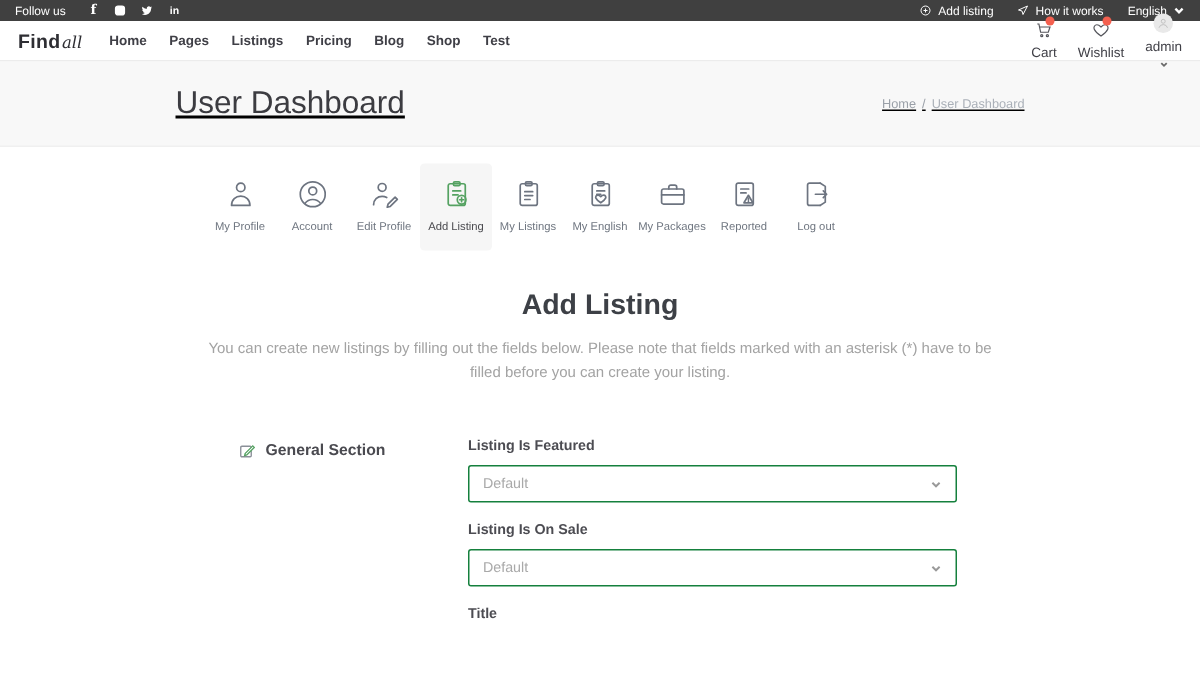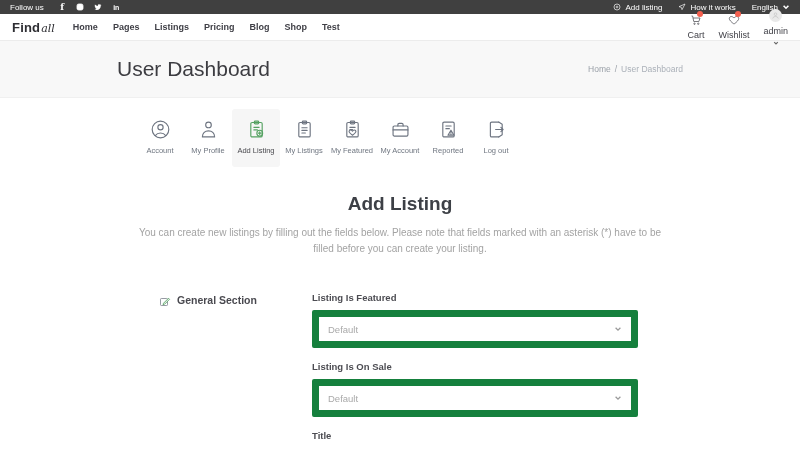--- a/index.html
+++ b/index.html
@@ -32,21 +32,21 @@
   .nav-right { margin-left:auto; display:flex; align-items:center; gap:14px; }
   .nav-action { display:flex; align-items:center; gap:4px; font-size:9px; color:#3f3f46; cursor:pointer; position:relative;flex-direction:column; }
   .nav-action svg.line { width:12px; height:12px; stroke:#55565c; fill:none; stroke-width:1.6; }
   .badge-dot { position:absolute; top:-3px; left:7px; width:6px; height:6px; border-radius:50%; }
   .avatar { width:13px; height:13px; border-radius:50%; background:#e9e9e9; display:inline-flex;
     align-items:center; justify-content:center; overflow:hidden; }
   .avatar svg { width:9px; height:9px; stroke:#bdbdbd; fill:none; stroke-width:1.6; }
   .chev-dark { width:6px; height:6px; stroke:#6a6a6a; fill:none; stroke-width:2; }
 
   
-  .title-band { height:57px; background:#f8f8f8; border-bottom:1px solid #f0f0f0; }
+  .title-band { height:57px; background:#f8f8f8; border-bottom:1px solid #f0f0f0;text-decoration:underline; }
   .container { width:566px; margin:0 auto; }
   .title-inner { display:flex; align-items:center; justify-content:space-between; height:100%; }
   .page-title { font-size:21px; font-weight:500; color:#3c3c41; }
   .breadcrumb { font-size:8.5px; color:#9aa0a8; display:flex; gap:4px; }
   .breadcrumb .bc-home { cursor:pointer; }
   .breadcrumb .bc-cur { color:#aab0b8; }
 
   
   .tabs-row { display:flex; width:528px; margin:11px auto 0 auto; }
   .tab { width:48px; text-align:center; padding:10px 0 12px 0; border-radius:3px; cursor:pointer; }
@@ -65,21 +65,21 @@
 
   
   .form-area { display:flex; margin-top:36px; }
   .form-left { width:195px; padding-left:42px; display:flex; align-items:flex-start; gap:6px; padding-top:2px; }
   .edit-ic { width:12px; height:12px; flex:0 0 auto; }
   .edit-ic svg { width:12px; height:12px; }
   .group-title { font-size:10.5px; font-weight:bold; color:#4a4a50; }
   .form-right { width:326px; }
   .field-row { margin-bottom:13px; }
   .field-label { display:block; font-size:9.5px; font-weight:bold; color:#4c4c52; margin-bottom:7px; }
-  .select-box { height:38px; border:7px solid #15803d; border-radius:2px; background:#fff;
+  .select-box { height:25px; border:1px solid #15803d; border-radius:2px; background:#fff;
     display:flex; align-items:center; justify-content:space-between; padding:0 9px; cursor:pointer; }
   .select-value { font-size:9.5px; color:#a9a9a9; }
   .select-box svg { width:8px; height:8px; stroke:#9a9a9a; fill:none; stroke-width:1.6; }
   .text-input { width:100%; height:21px; border:1px solid #e7e7e7; border-radius:2px;
     font-size:9.5px; color:#555; padding:0 9px; outline:none; }
 </style>
 </head>
 <body>
 
 <div class="topbar">
@@ -187,35 +187,45 @@
       <span>/</span>
       <span class="bc-cur">User Dashboard</span>
     </div>
   </div>
 </div>
 
 <div class="tabs-row">
   <div class="tab">
     <span class="tab-icon">
       <svg viewBox="0 0 24 24">
+          <circle cx="12" cy="6.8" r="3.2"></circle>
+          <path d="M5 20.5c0-4.4 3.1-7 7-7s7 2.6 7 7z"></path>
+        </svg>
+    </span>
+    <span class="tab-label">My Profile</span>
+  </div>
+  <div class="tab">
+    <span class="tab-icon">
+      <svg viewBox="0 0 24 24">
           <circle cx="12" cy="12" r="9.5"></circle>
           <circle cx="12" cy="9.5" r="3"></circle>
           <path d="M6 19a7.5 7.5 0 0 1 12 0"></path>
         </svg>
     </span>
     <span class="tab-label">Account</span>
   </div>
   <div class="tab">
     <span class="tab-icon">
       <svg viewBox="0 0 24 24">
-          <circle cx="12" cy="6.8" r="3.2"></circle>
-          <path d="M5 20.5c0-4.4 3.1-7 7-7s7 2.6 7 7z"></path>
-        </svg>
-    </span>
-    <span class="tab-label">My Profile</span>
+          <circle cx="10" cy="6.8" r="3"></circle>
+          <path d="M3.5 20c0-4 2.9-6.4 6.5-6.4 1.3 0 2.5.3 3.5.9"></path>
+          <path d="M14.5 19.6l5.4-5.4 1.7 1.7-5.4 5.4-2.3.6z"></path>
+        </svg>
+    </span>
+    <span class="tab-label">Edit Profile</span>
   </div>
   <div class="tab active">
     <span class="tab-icon">
       <svg viewBox="0 0 24 24">
           <rect x="5.5" y="4" width="13" height="16.5" rx="1.5"></rect>
           <rect x="9.5" y="2.5" width="5" height="3" rx="1"></rect>
           <path d="M9 9.5h6M9 12.5h4"></path>
           <circle cx="15.7" cy="16.2" r="3.3"></circle>
           <path d="M15.7 14.7v3M14.2 16.2h3"></path>
         </svg>
@@ -234,31 +244,31 @@
   </div>
   <div class="tab">
     <span class="tab-icon">
       <svg viewBox="0 0 24 24">
           <rect x="5.5" y="4" width="13" height="16.5" rx="1.5"></rect>
           <rect x="9.5" y="2.5" width="5" height="3" rx="1"></rect>
           <path d="M9 9.5h6M9 12h3"></path>
           <path d="M12 18.5s-3-1.9-3.7-3.5c-.5-1.1.2-2.4 1.5-2.4.9 0 1.5.4 2.2 1.2.7-.8 1.3-1.2 2.2-1.2 1.3 0 2 1.3 1.5 2.4-.7 1.6-3.7 3.5-3.7 3.5z"></path>
         </svg>
     </span>
-    <span class="tab-label">My Featured</span>
+    <span class="tab-label">My English</span>
   </div>
   <div class="tab">
     <span class="tab-icon">
       <svg viewBox="0 0 24 24">
           <rect x="3.5" y="8" width="17" height="11.5" rx="1.5"></rect>
           <path d="M9 8V6.5A1.5 1.5 0 0 1 10.5 5h3A1.5 1.5 0 0 1 15 6.5V8"></path>
           <path d="M3.5 12.5h17"></path>
         </svg>
     </span>
-    <span class="tab-label">My Account</span>
+    <span class="tab-label">My Packages</span>
   </div>
   <div class="tab">
     <span class="tab-icon">
       <svg viewBox="0 0 24 24">
           <rect x="5.5" y="3.5" width="13" height="17" rx="1.5"></rect>
           <path d="M9 8h6M9 11h4"></path>
           <path d="M14.8 12.8l3.4 5.7h-6.8z"></path>
           <path d="M14.8 15v1.4M14.8 17.5v.1"></path>
         </svg>
     </span>

